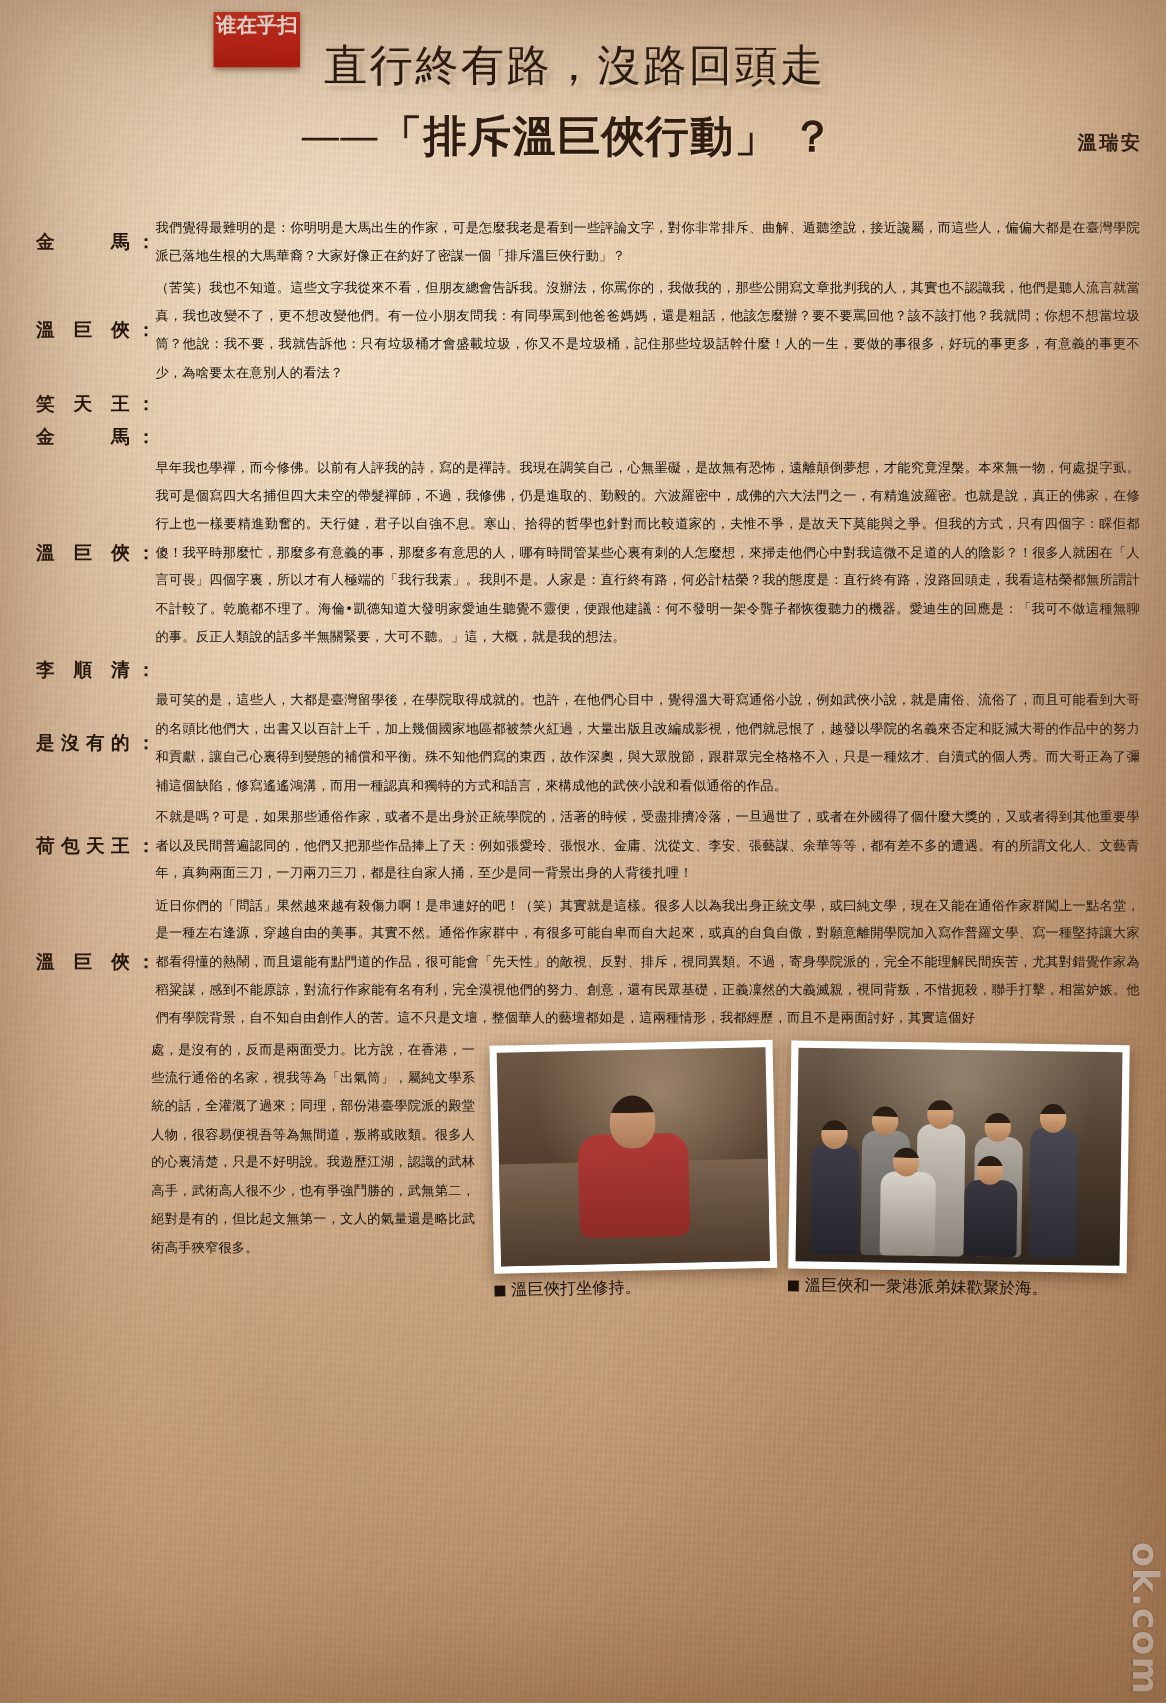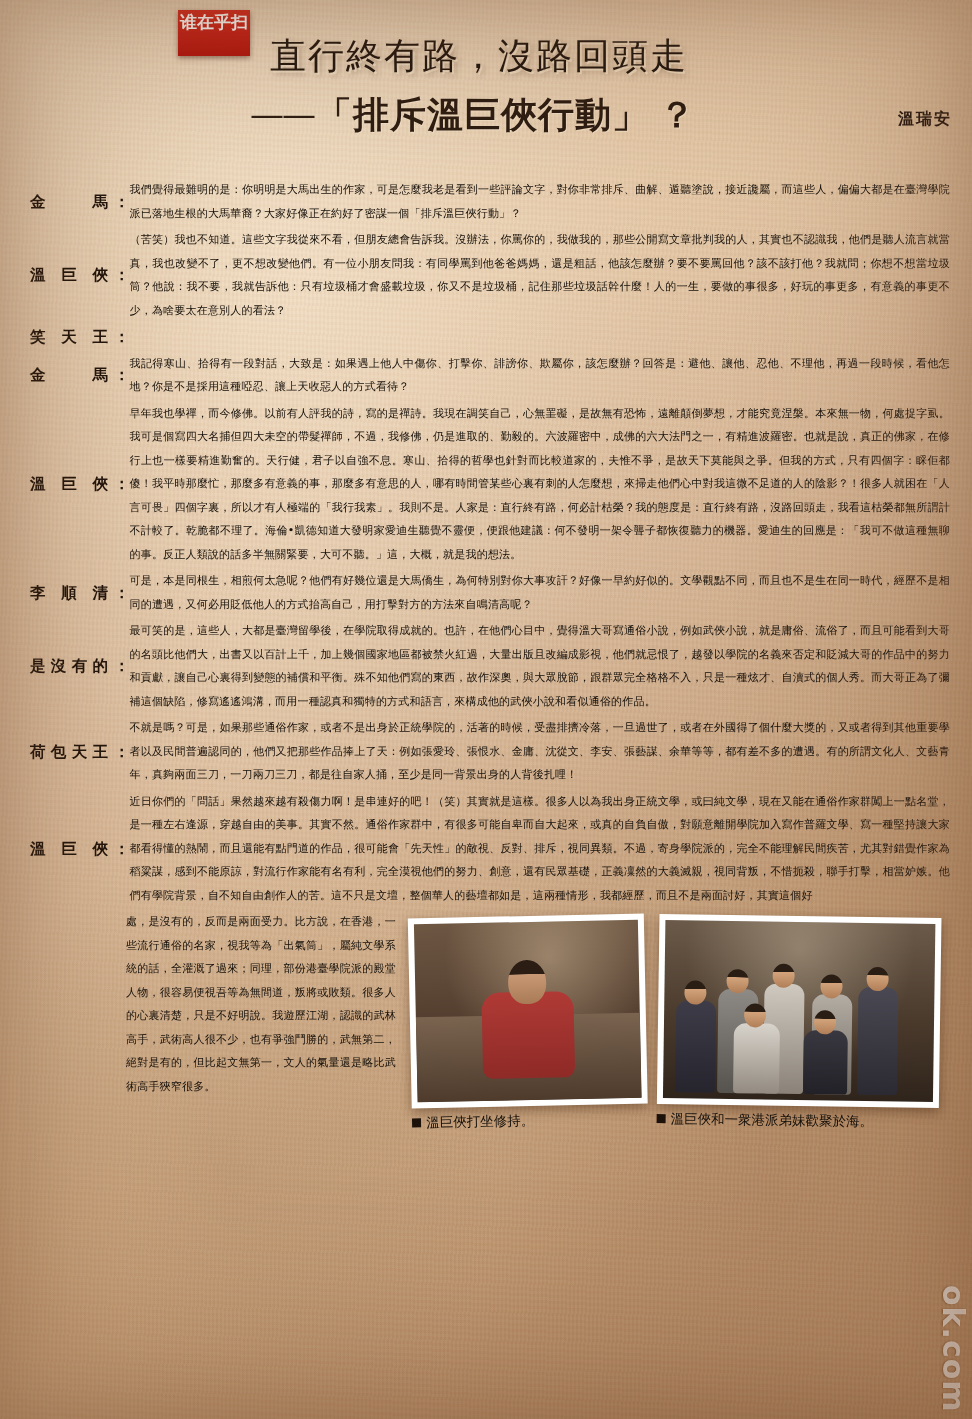--- a/index.html
+++ b/index.html
@@ -350,33 +350,31 @@
     </div>
 
     <div class="qa">
       <div class="speaker">笑天王</div>
       <div class="colon">：</div>
     </div>
 
     <div class="qa">
       <div class="speaker">金　馬</div>
       <div class="colon">：</div>
-      <div class="text">我記得寒山、拾得有一段對話，大致是：如果遇上他人中傷你、打擊你、誹謗你、欺屬你，該怎麼辦？回答是：避他、讓他、忍他、不理他，再過一段時候，看他怎地？你是不是採用這種啞忍、讓上天收惡人的方式看待？</div>
     </div>
 
     <div class="qa">
       <div class="speaker">溫巨俠</div>
       <div class="colon">：</div>
       <div class="text">早年我也學禪，而今修佛。以前有人評我的詩，寫的是禪詩。我現在調笑自己，心無罣礙，是故無有恐怖，遠離顛倒夢想，才能究竟涅槃。本來無一物，何處捉字虱。我可是個寫四大名捕但四大未空的帶髮禪師，不過，我修佛，仍是進取的、勤毅的。六波羅密中，成佛的六大法門之一，有精進波羅密。也就是說，真正的佛家，在修行上也一樣要精進勤奮的。天行健，君子以自強不息。寒山、拾得的哲學也針對而比較道家的，夫惟不爭，是故天下莫能與之爭。但我的方式，只有四個字：睬佢都傻！我平時那麼忙，那麼多有意義的事，那麼多有意思的人，哪有時間管某些心裏有刺的人怎麼想，來掃走他們心中對我這微不足道的人的陰影？！很多人就困在「人言可畏」四個字裏，所以才有人極端的「我行我素」。我則不是。人家是：直行終有路，何必計枯榮？我的態度是：直行終有路，沒路回頭走，我看這枯榮都無所謂計不計較了。乾脆都不理了。海倫•凱德知道大發明家愛迪生聽覺不靈便，便跟他建議：何不發明一架令聾子都恢復聽力的機器。愛迪生的回應是：「我可不做這種無聊的事。反正人類說的話多半無關緊要，大可不聽。」這，大概，就是我的想法。</div>
     </div>
 
     <div class="qa">
       <div class="speaker">李順清</div>
       <div class="colon">：</div>
-      <div class="text">可是，本是同根生，相煎何太急呢？他們有好幾位還是大馬僑生，為何特別對你大事攻訐？好像一早約好似的。文學觀點不同，而且也不是生在同一時代，經歷不是相同的遭遇，又何必用貶低他人的方式抬高自己，用打擊對方的方法來自鳴清高呢？</div>
     </div>
 
     <div class="qa">
       <div class="speaker">是沒有的</div>
       <div class="colon">：</div>
       <div class="text">最可笑的是，這些人，大都是臺灣留學後，在學院取得成就的。也許，在他們心目中，覺得溫大哥寫通俗小說，例如武俠小說，就是庸俗、流俗了，而且可能看到大哥的名頭比他們大，出書又以百計上千，加上幾個國家地區都被禁火紅過，大量出版且改編成影視，他們就忌恨了，越發以學院的名義來否定和貶減大哥的作品中的努力和貢獻，讓自己心裏得到變態的補償和平衡。殊不知他們寫的東西，故作深奧，與大眾脫節，跟群眾完全格格不入，只是一種炫才、自瀆式的個人秀。而大哥正為了彌補這個缺陷，修寫遙遙鴻溝，而用一種認真和獨特的方式和語言，來構成他的武俠小說和看似通俗的作品。</div>
     </div>
 
     <div class="qa">
       <div class="speaker">荷包天王</div>

